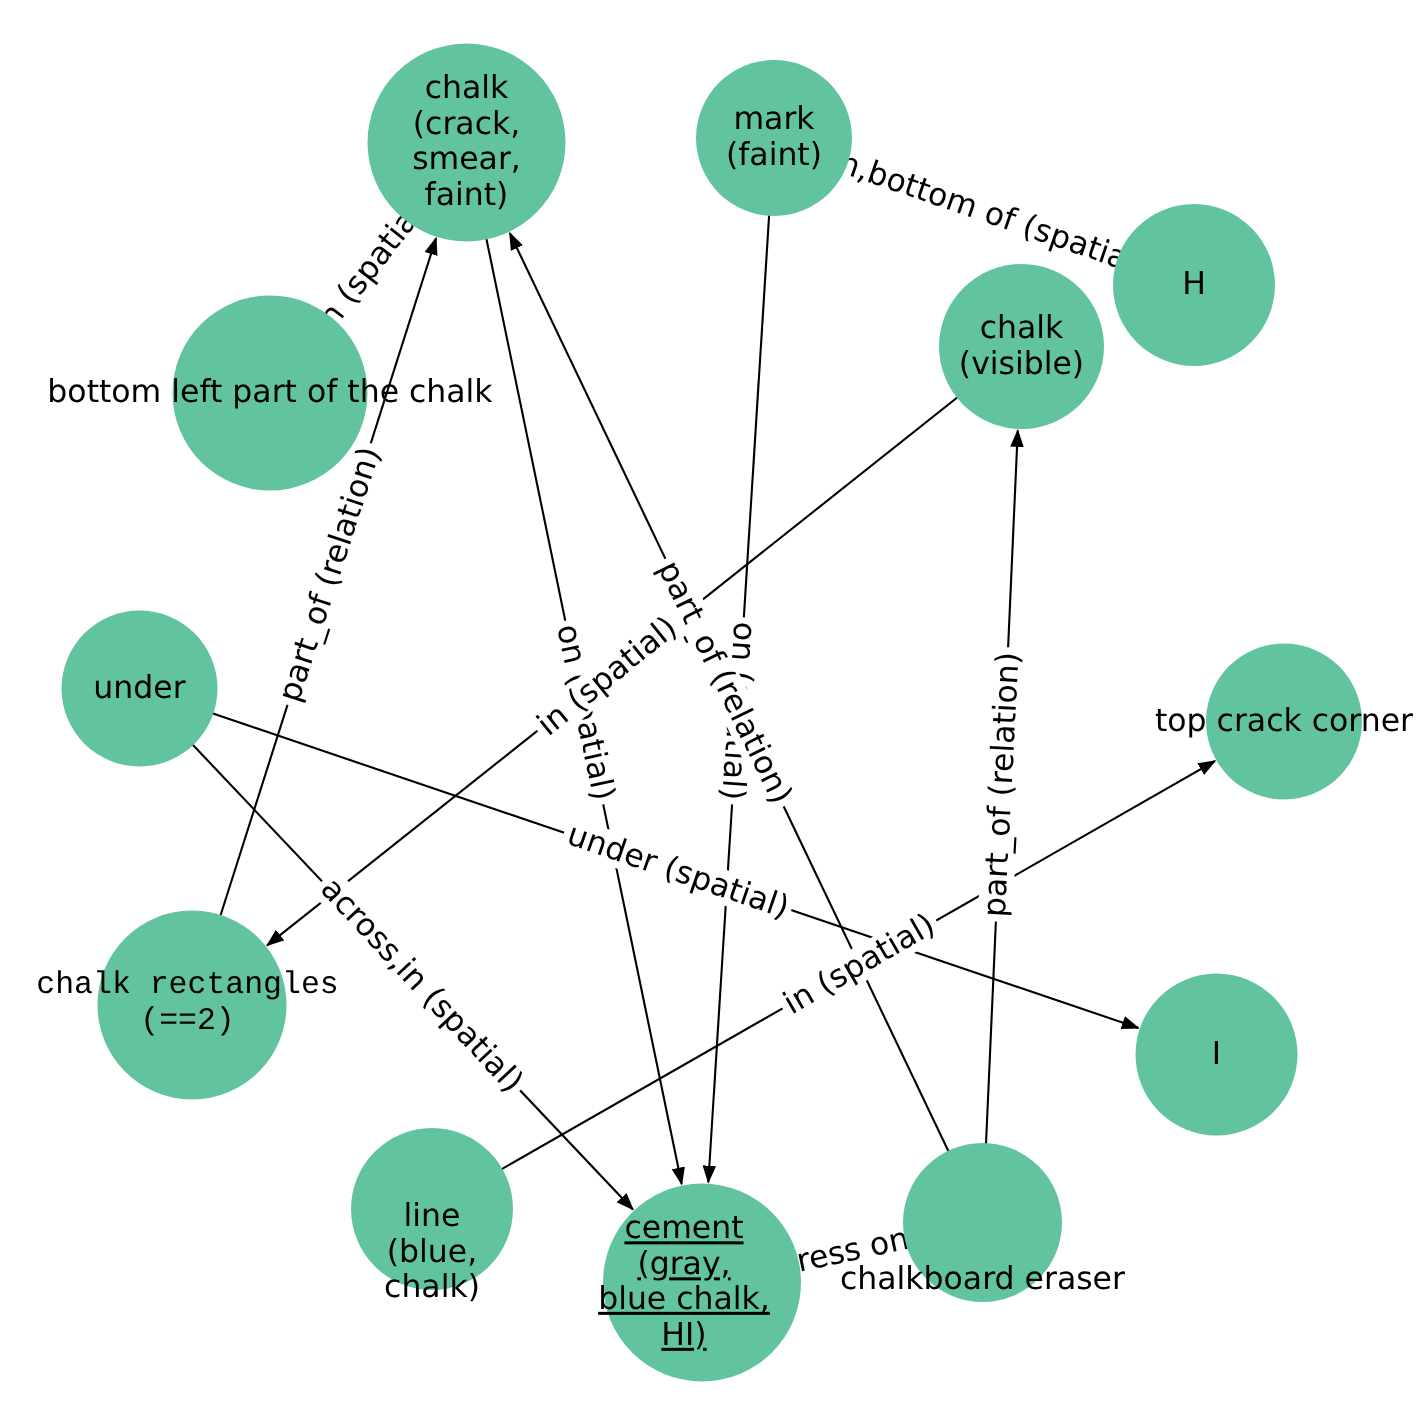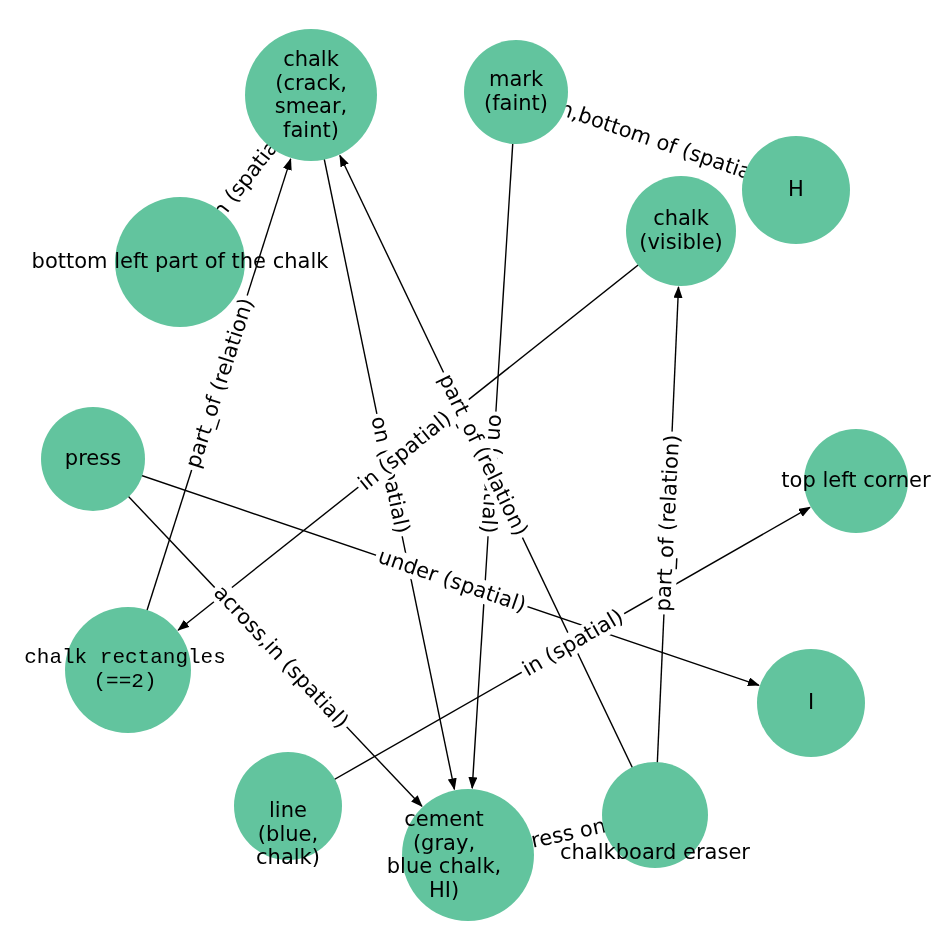--- a/index.html
+++ b/index.html
@@ -99,27 +99,27 @@
       <div class="node-label" style="left: 311px; top: 95px; transform: translate(-50%, -50%); color: rgb(0, 0, 0);">chalk
 (crack,
 smear,
 faint)</div>
       <div class="node-label" style="left: 516px; top: 92px; transform: translate(-50%, -50%); color: rgb(0, 0, 0);">mark
 (faint)</div>
       <div class="node-label" style="left: 796px; top: 190px; transform: translate(-50%, -50%); color: rgb(0, 0, 0);">H</div>
       <div class="node-label" style="left: 681px; top: 231px; transform: translate(-50%, -50%); color: rgb(0, 0, 0);">chalk
 (visible)</div>
       <div class="node-label" style="left: 180px; top: 262px; transform: translate(-50%, -50%); color: rgb(0, 0, 0);">bottom left part of the chalk</div>
-      <div class="node-label" style="left: 93px; top: 459px; transform: translate(-50%, -50%); color: rgb(0, 0, 0);">press</div>
-      <div class="node-label" style="left: 856px; top: 481px; transform: translate(-50%, -50%); color: rgb(0, 0, 0);">top left corner</div>
+      <div class="node-label" style="left: 93px; top: 459px; transform: translate(-50%, -50%); color: rgb(0, 0, 0);">under</div>
+      <div class="node-label" style="left: 856px; top: 481px; transform: translate(-50%, -50%); color: rgb(0, 0, 0);">top crack corner</div>
       <div class="node-label" style="left: 125px; top: 670px; transform: translate(-50%, -50%); color: rgb(0, 0, 0); font-family: Liberation Mono, monospace;">chalk rectangles
 (==2)</div>
       <div class="node-label" style="left: 811px; top: 703px; transform: translate(-50%, -50%); color: rgb(0, 0, 0);">I</div>
       <div class="node-label" style="left: 288px; top: 806px; transform: translate(-50%, -50%); color: rgb(0, 0, 0); margin-top: 29px;">line
 (blue,
 chalk)</div>
-      <div class="node-label" style="left: 444px; top: 855px; transform: translate(-50%, -50%); color: rgb(0, 0, 0);">cement
+      <div class="node-label" style="left: 456px; top: 855px; transform: translate(-50%, -50%); color: rgb(0, 0, 0); text-decoration: underline;">cement
 (gray,
 blue chalk,
 HI)</div>
       <div class="node-label" style="left: 655px; top: 853px; transform: translate(-50%, -50%); color: rgb(0, 0, 0);">chalkboard eraser</div>
     </div>
 </div>
 
 </body></html>

